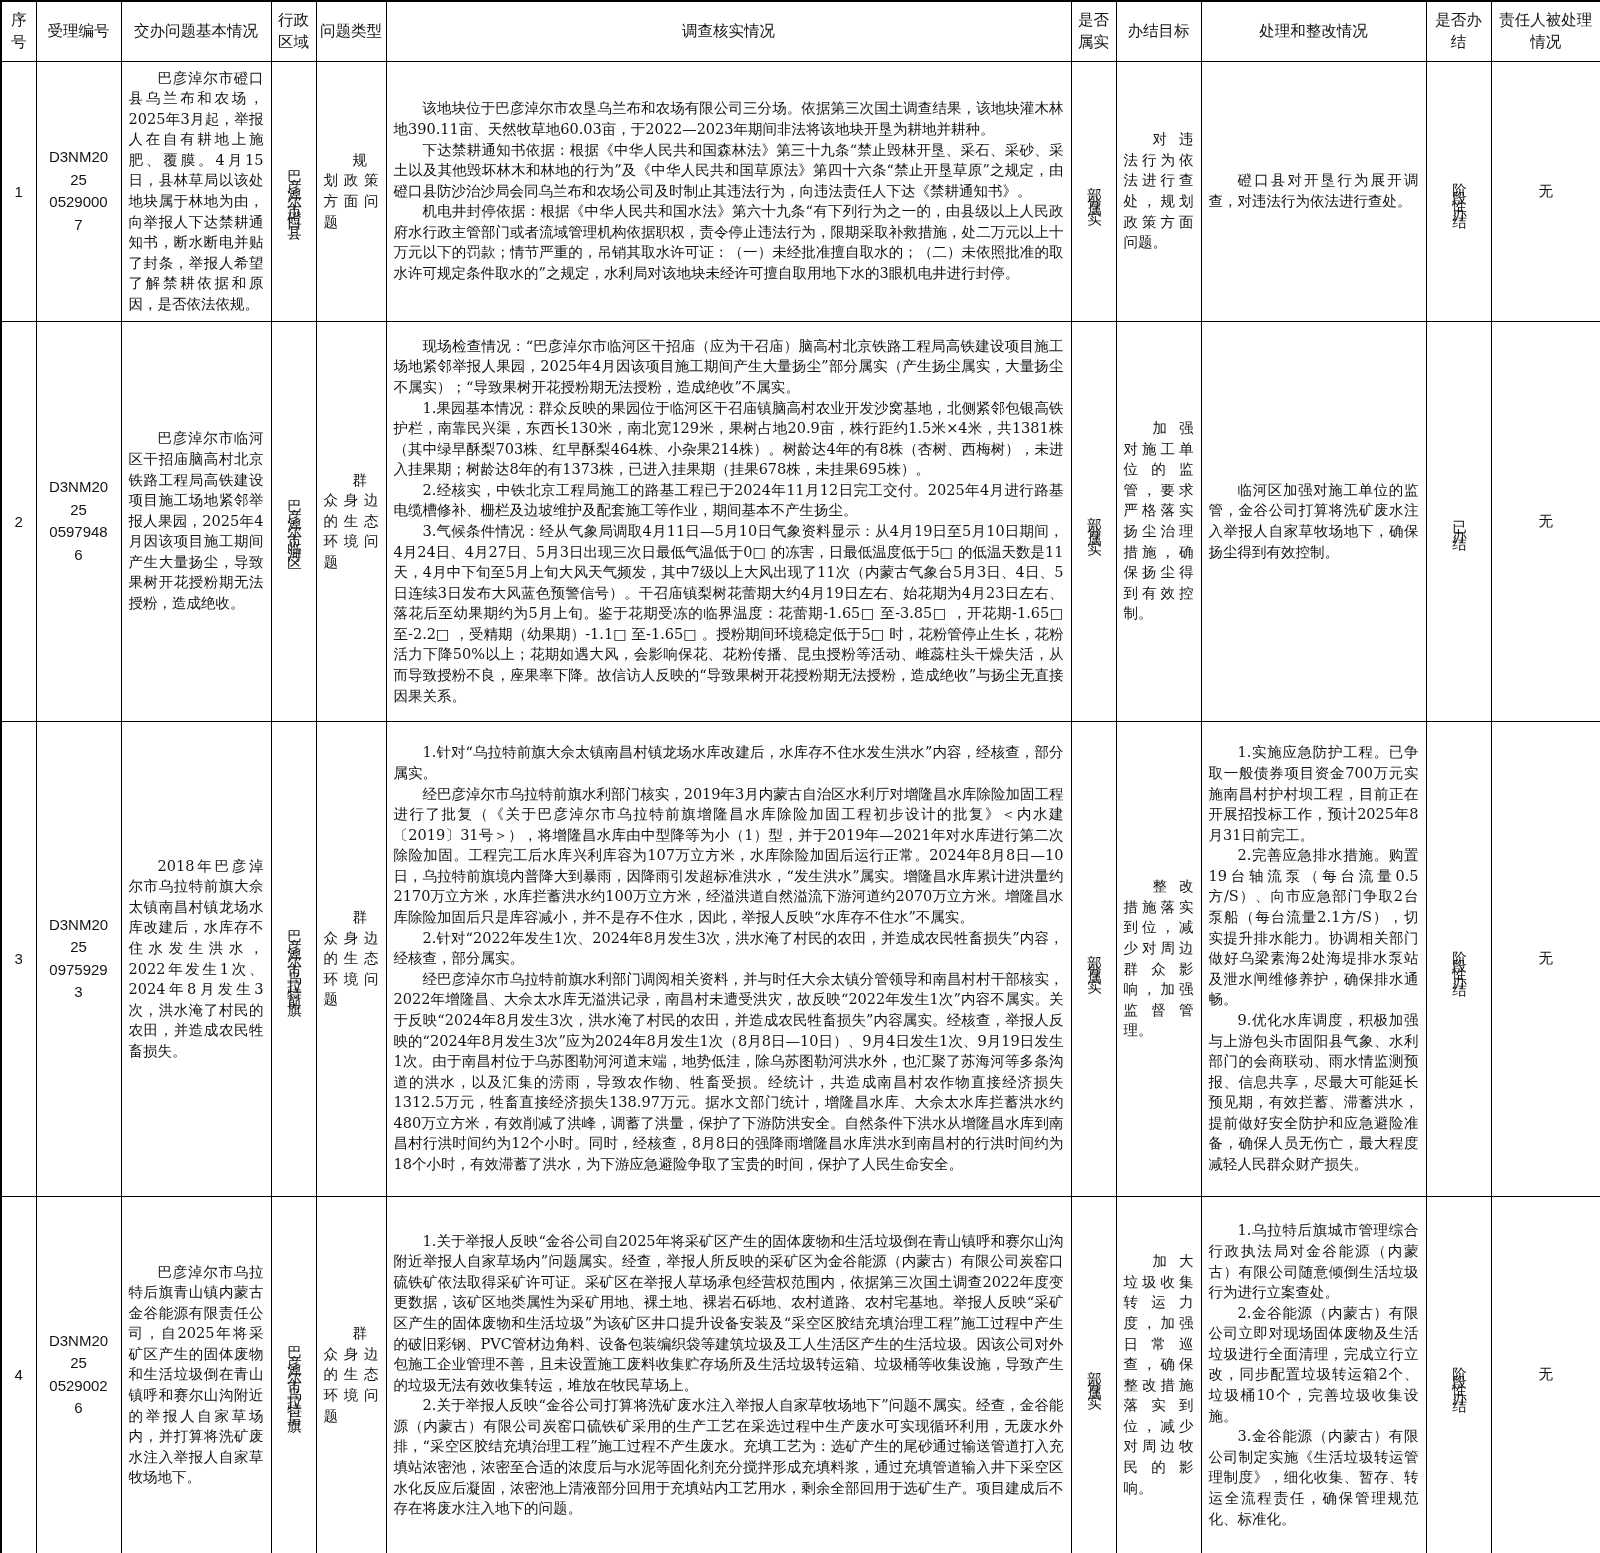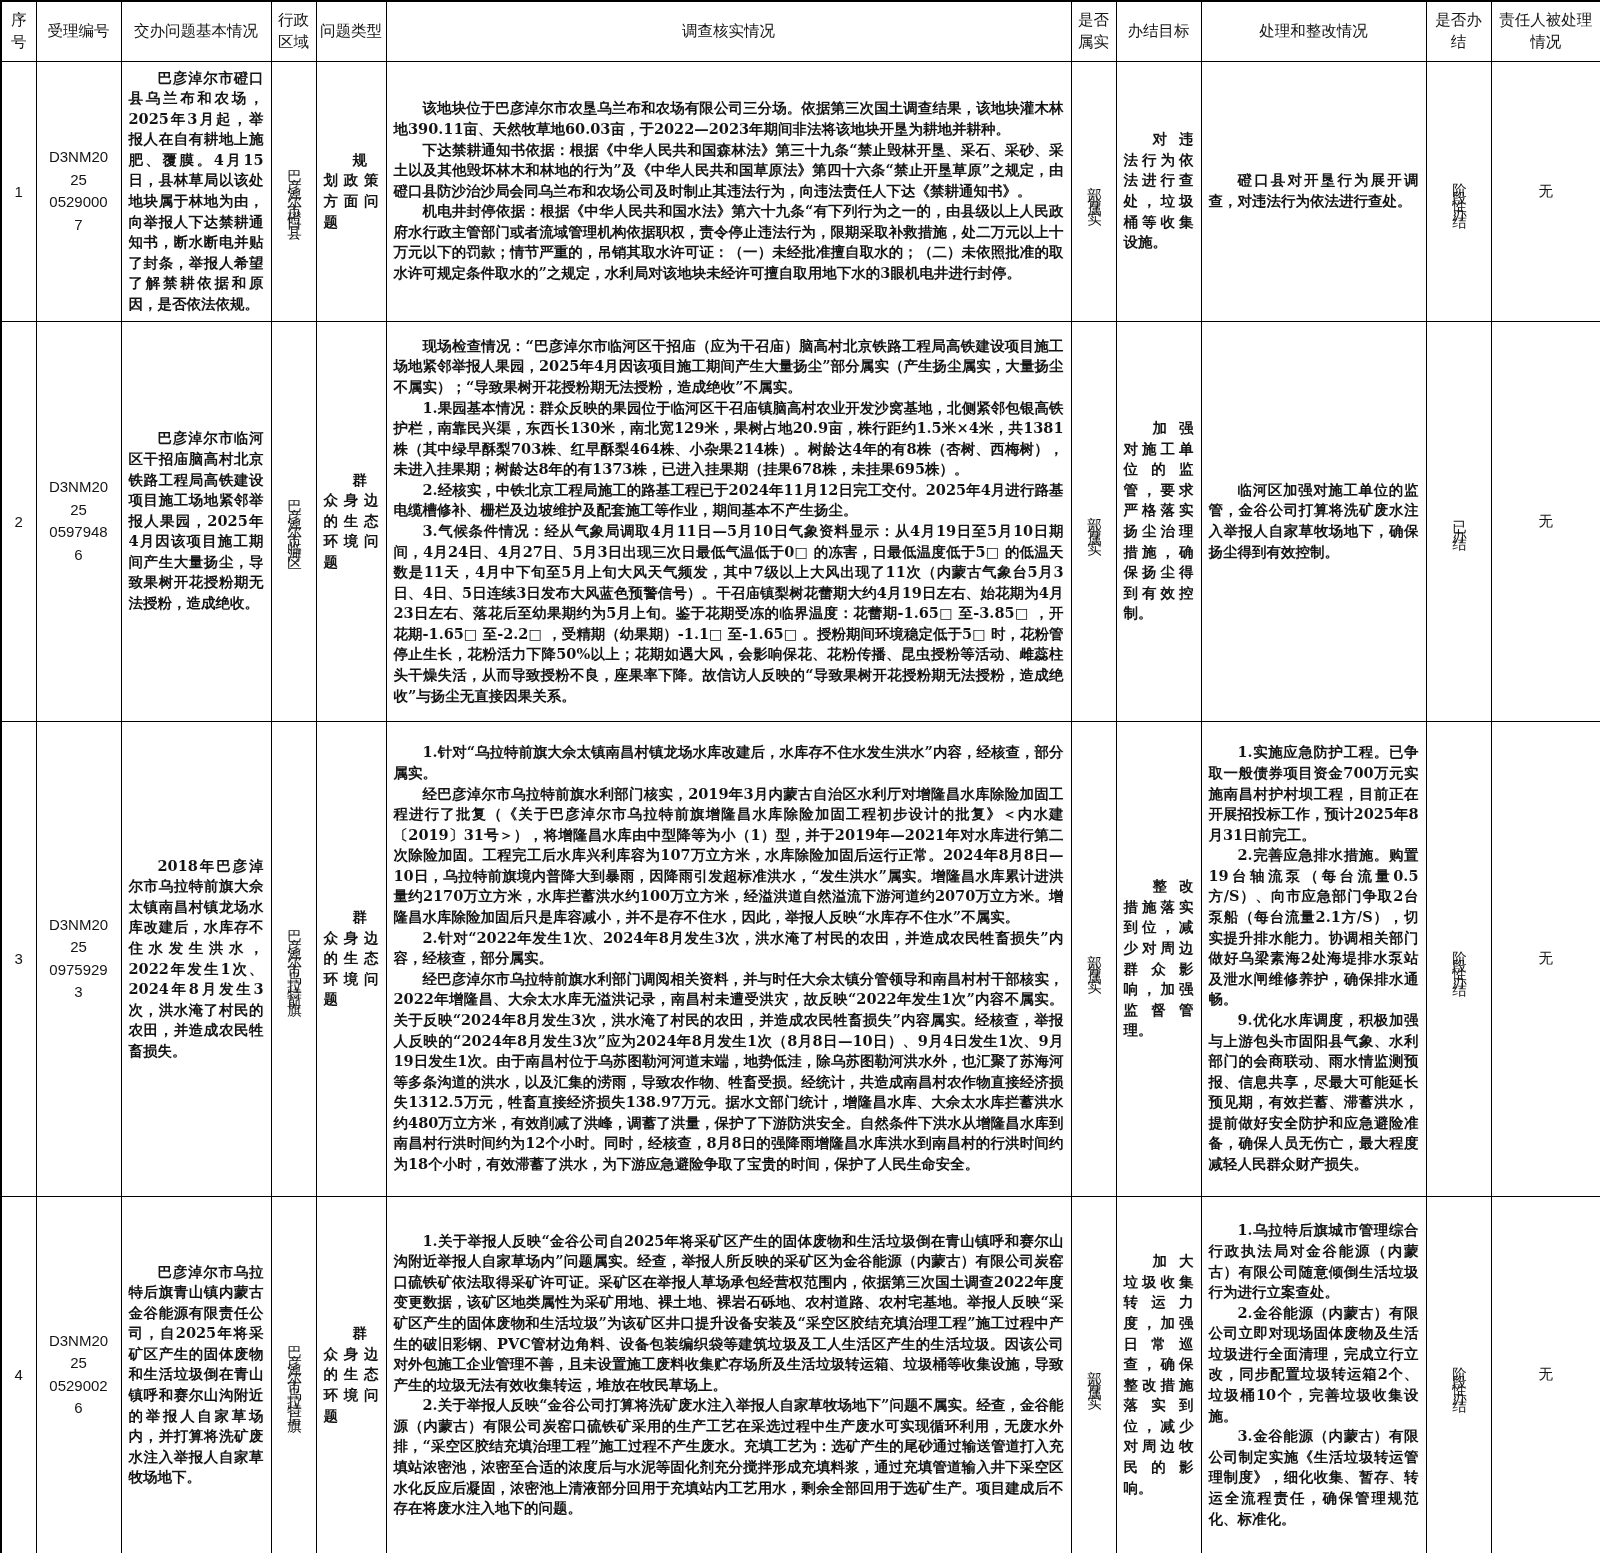--- a/index.html
+++ b/index.html
@@ -46,21 +46,21 @@
     padding:4px 11px;
     word-break:break-word;
   }
   p.para {
     margin:0;
     text-indent:2em;
     text-align:justify;
     font-size:14.5px;
     line-height:1.42;
   }
-  td.tight { padding:3px 7px;font-weight:bold; }
+  td.tight { padding:3px 7px; }
   .vertical {
     writing-mode:vertical-rl;
     text-orientation:upright;
     letter-spacing:0.55em;
     margin:0 auto;
     font-size:14.5px;
     line-height:1.1;
   }
   .plain {
     font-size:14.5px;
@@ -114,21 +114,21 @@
         </td>
       <td class="tight">
           <p class="para">该地块位于巴彦淖尔市农垦乌兰布和农场有限公司三分场。依据第三次国土调查结果，该地块灌木林地390.11亩、天然牧草地60.03亩，于2022—2023年期间非法将该地块开垦为耕地并耕种。</p>
           <p class="para">下达禁耕通知书依据：根据《中华人民共和国森林法》第三十九条“禁止毁林开垦、采石、采砂、采土以及其他毁坏林木和林地的行为”及《中华人民共和国草原法》第四十六条“禁止开垦草原”之规定，由磴口县防沙治沙局会同乌兰布和农场公司及时制止其违法行为，向违法责任人下达《禁耕通知书》。</p>
           <p class="para">机电井封停依据：根据《中华人民共和国水法》第六十九条“有下列行为之一的，由县级以上人民政府水行政主管部门或者流域管理机构依据职权，责令停止违法行为，限期采取补救措施，处二万元以上十万元以下的罚款；情节严重的，吊销其取水许可证：（一）未经批准擅自取水的；（二）未依照批准的取水许可规定条件取水的”之规定，水利局对该地块未经许可擅自取用地下水的3眼机电井进行封停。</p>
         </td>
       <td class="cell-center">
           <div class="vertical">部分属实</div>
         </td>
       <td class="tight">
-          <p class="para">对违法行为依法进行查处，垃圾桶等收集设施。</p>
+          <p class="para">对违法行为依法进行查处，规划政策方面问题。</p>
         </td>
       <td class="tight">
           <p class="para">磴口县对开垦行为展开调查，对违法行为依法进行查处。</p>
         </td>
       <td class="cell-center">
           <div class="vertical">阶段性办结</div>
         </td>
       <td class="cell-center plain">无</td>
     </tr>
 

